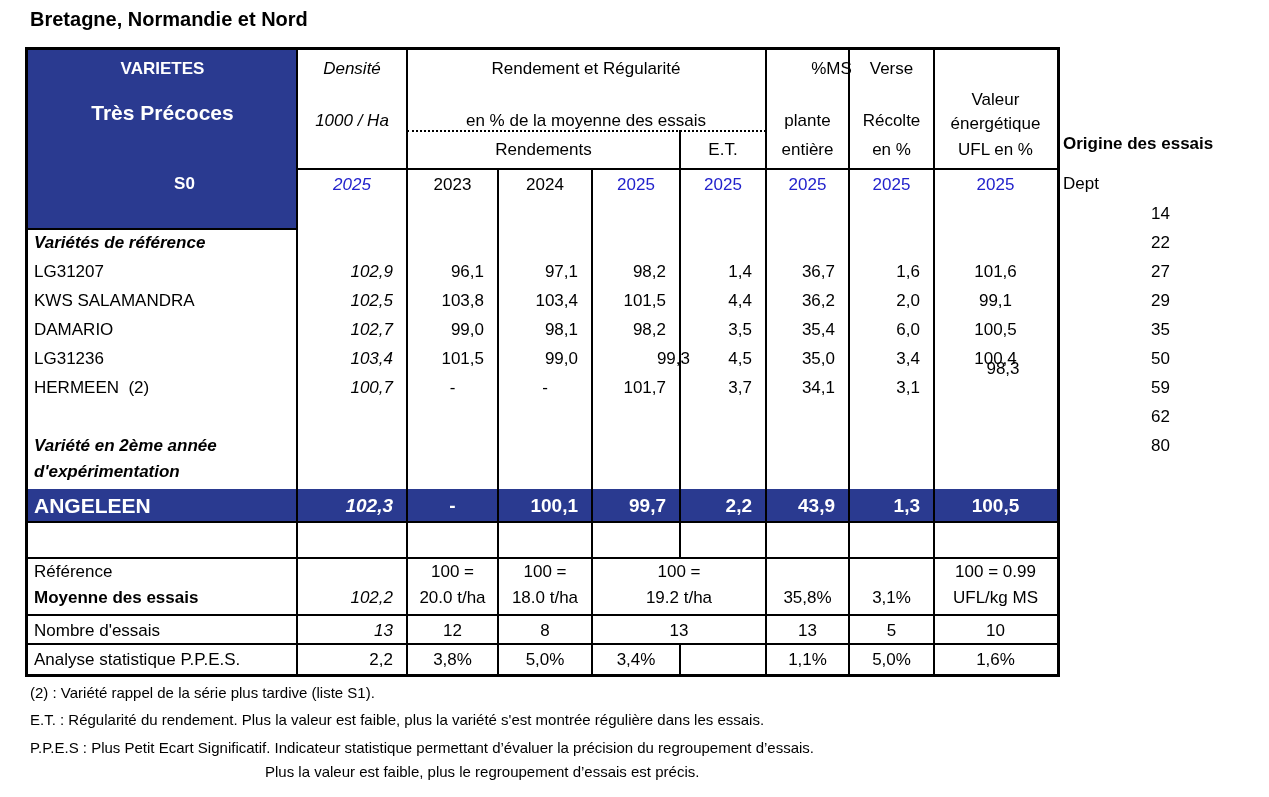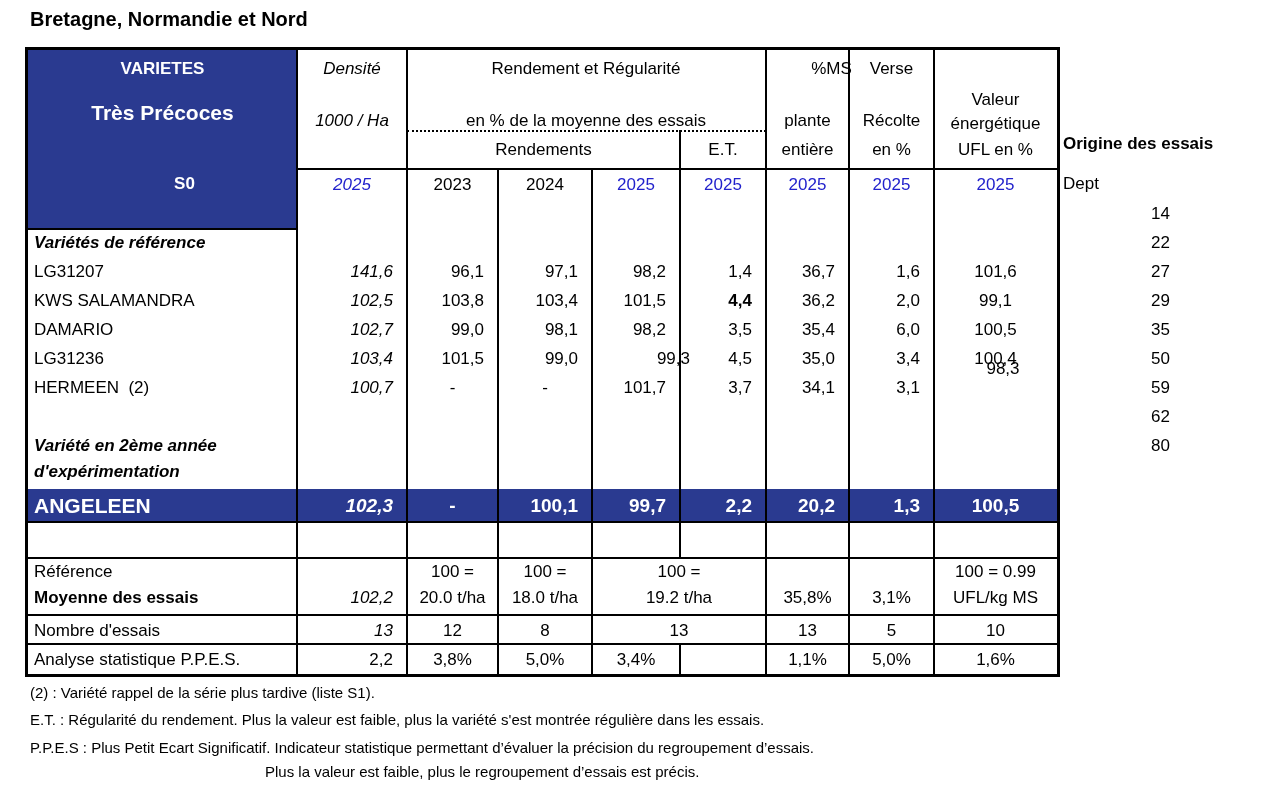--- a/index.html
+++ b/index.html
@@ -82,35 +82,35 @@
     <div class="cell ct" style="left:470px;top:120px;width:94px;">2024</div>
     <div class="cell ct yb" style="left:564px;top:120px;width:88px;">2025</div>
     <div class="cell ct yb" style="left:652px;top:120px;width:86px;">2025</div>
     <div class="cell ct yb" style="left:738px;top:120px;width:83px;">2025</div>
     <div class="cell ct yb" style="left:821px;top:120px;width:85px;">2025</div>
     <div class="cell ct yb" style="left:906px;top:120px;width:123px;">2025</div>
 
     <div class="cell bd it" style="left:6px;top:178px;width:260px;">Variétés de référence</div>
 
     <div class="cell" style="left:6px;top:207px;width:260px;">LG31207</div>
-    <div class="cell rt it" style="left:269px;top:207px;width:110px;">141,6</div>
+    <div class="cell rt it" style="left:269px;top:207px;width:110px;">102,9</div>
     <div class="cell rt" style="left:379px;top:207px;width:91px;">96,1</div>
     <div class="cell rt" style="left:470px;top:207px;width:94px;">97,1</div>
     <div class="cell rt" style="left:564px;top:207px;width:88px;">98,2</div>
     <div class="cell rt" style="left:652px;top:207px;width:86px;">1,4</div>
     <div class="cell rt" style="left:738px;top:207px;width:83px;">36,7</div>
     <div class="cell rt" style="left:821px;top:207px;width:85px;">1,6</div>
     <div class="cell ct" style="left:906px;top:207px;width:123px;">101,6</div>
 
     <div class="cell" style="left:6px;top:236px;width:260px;">KWS SALAMANDRA</div>
     <div class="cell rt it" style="left:269px;top:236px;width:110px;">102,5</div>
     <div class="cell rt" style="left:379px;top:236px;width:91px;">103,8</div>
     <div class="cell rt" style="left:470px;top:236px;width:94px;">103,4</div>
     <div class="cell rt" style="left:564px;top:236px;width:88px;">101,5</div>
-    <div class="cell rt" style="left:652px;top:236px;width:86px;font-weight:bold;">4,4</div>
+    <div class="cell rt" style="left:652px;top:236px;width:86px;">4,4</div>
     <div class="cell rt" style="left:738px;top:236px;width:83px;">36,2</div>
     <div class="cell rt" style="left:821px;top:236px;width:85px;">2,0</div>
     <div class="cell ct" style="left:906px;top:236px;width:123px;">99,1</div>
 
     <div class="cell" style="left:6px;top:265px;width:260px;">DAMARIO</div>
     <div class="cell rt it" style="left:269px;top:265px;width:110px;">102,7</div>
     <div class="cell rt" style="left:379px;top:265px;width:91px;">99,0</div>
     <div class="cell rt" style="left:470px;top:265px;width:94px;">98,1</div>
     <div class="cell rt" style="left:564px;top:265px;width:88px;">98,2</div>
     <div class="cell rt" style="left:652px;top:265px;width:86px;">3,5</div>
@@ -140,21 +140,21 @@
 
     <div class="cell bd it" style="left:6px;top:381px;width:260px;">Variété en 2ème année</div>
     <div class="cell bd it" style="left:6px;top:407px;width:260px;">d'expérimentation</div>
 
     <div class="cell hl bd wh big" style="left:6px;top:439px;width:260px;">ANGELEEN</div>
     <div class="cell hl rt it bd wh" style="left:269px;top:439px;width:110px;font-size:19px;">102,3</div>
     <div class="cell hl ct bd wh" style="left:379px;top:439px;width:91px;font-size:19px;">-</div>
     <div class="cell hl rt bd wh" style="left:470px;top:439px;width:94px;font-size:19px;">100,1</div>
     <div class="cell hl rt bd wh" style="left:564px;top:439px;width:88px;font-size:19px;">99,7</div>
     <div class="cell hl rt bd wh" style="left:652px;top:439px;width:86px;font-size:19px;">2,2</div>
-    <div class="cell hl rt bd wh" style="left:738px;top:439px;width:83px;font-size:19px;">20,2</div>
+    <div class="cell hl rt bd wh" style="left:738px;top:439px;width:83px;font-size:19px;">43,9</div>
     <div class="cell hl rt bd wh" style="left:821px;top:439px;width:85px;font-size:19px;">1,3</div>
     <div class="cell hl ct bd wh" style="left:906px;top:439px;width:123px;font-size:19px;">100,5</div>
 
     <div class="cell" style="left:6px;top:509px;width:260px;line-height:26px;height:26px;">Référence</div>
     <div class="cell bd" style="left:6px;top:535px;width:260px;line-height:26px;height:26px;">Moyenne des essais</div>
     <div class="cell rt it" style="left:269px;top:535px;width:110px;line-height:26px;height:26px;">102,2</div>
     <div class="cell ct" style="left:379px;top:509px;width:91px;line-height:26px;height:26px;">100 =</div>
     <div class="cell ct" style="left:379px;top:535px;width:91px;line-height:26px;height:26px;">20.0 t/ha</div>
     <div class="cell ct" style="left:470px;top:509px;width:94px;line-height:26px;height:26px;">100 =</div>
     <div class="cell ct" style="left:470px;top:535px;width:94px;line-height:26px;height:26px;">18.0 t/ha</div>

